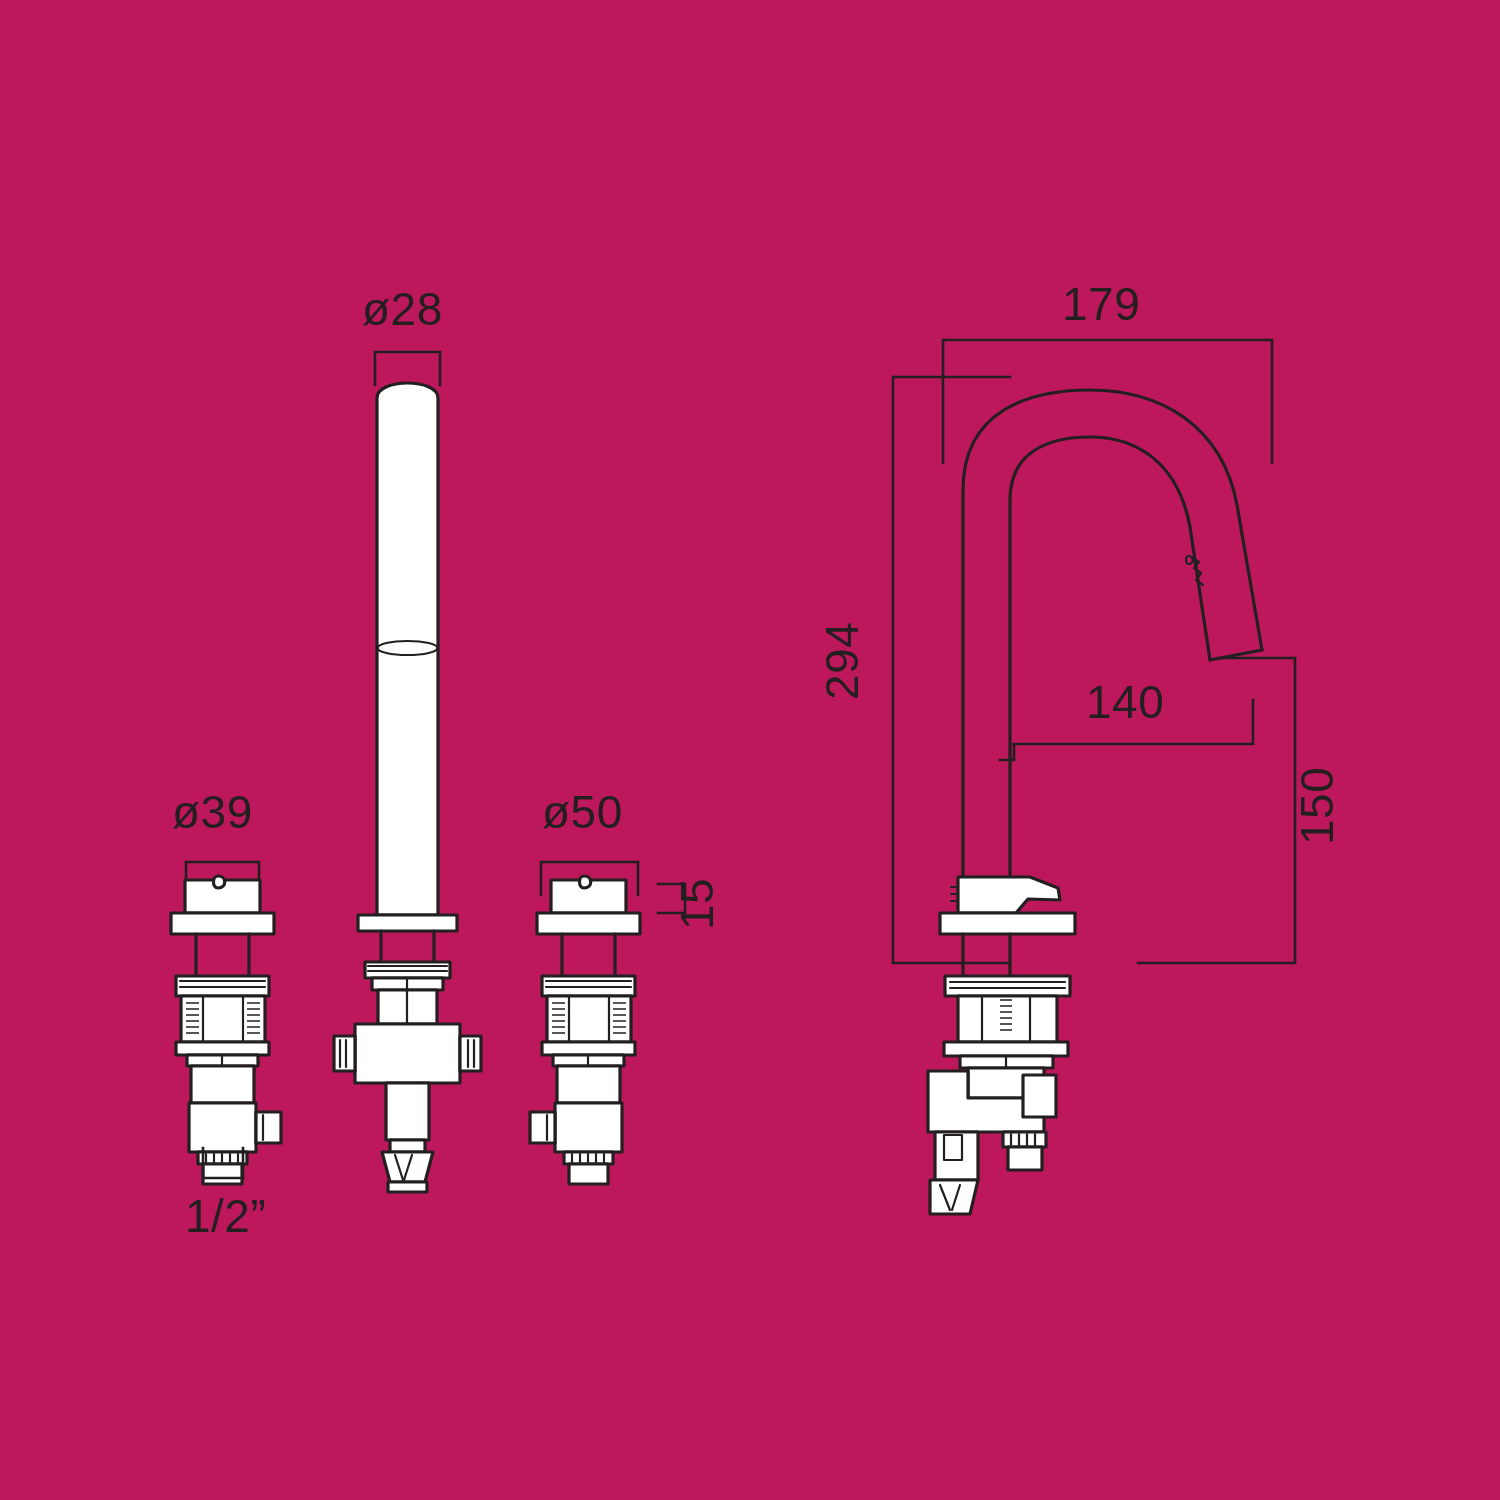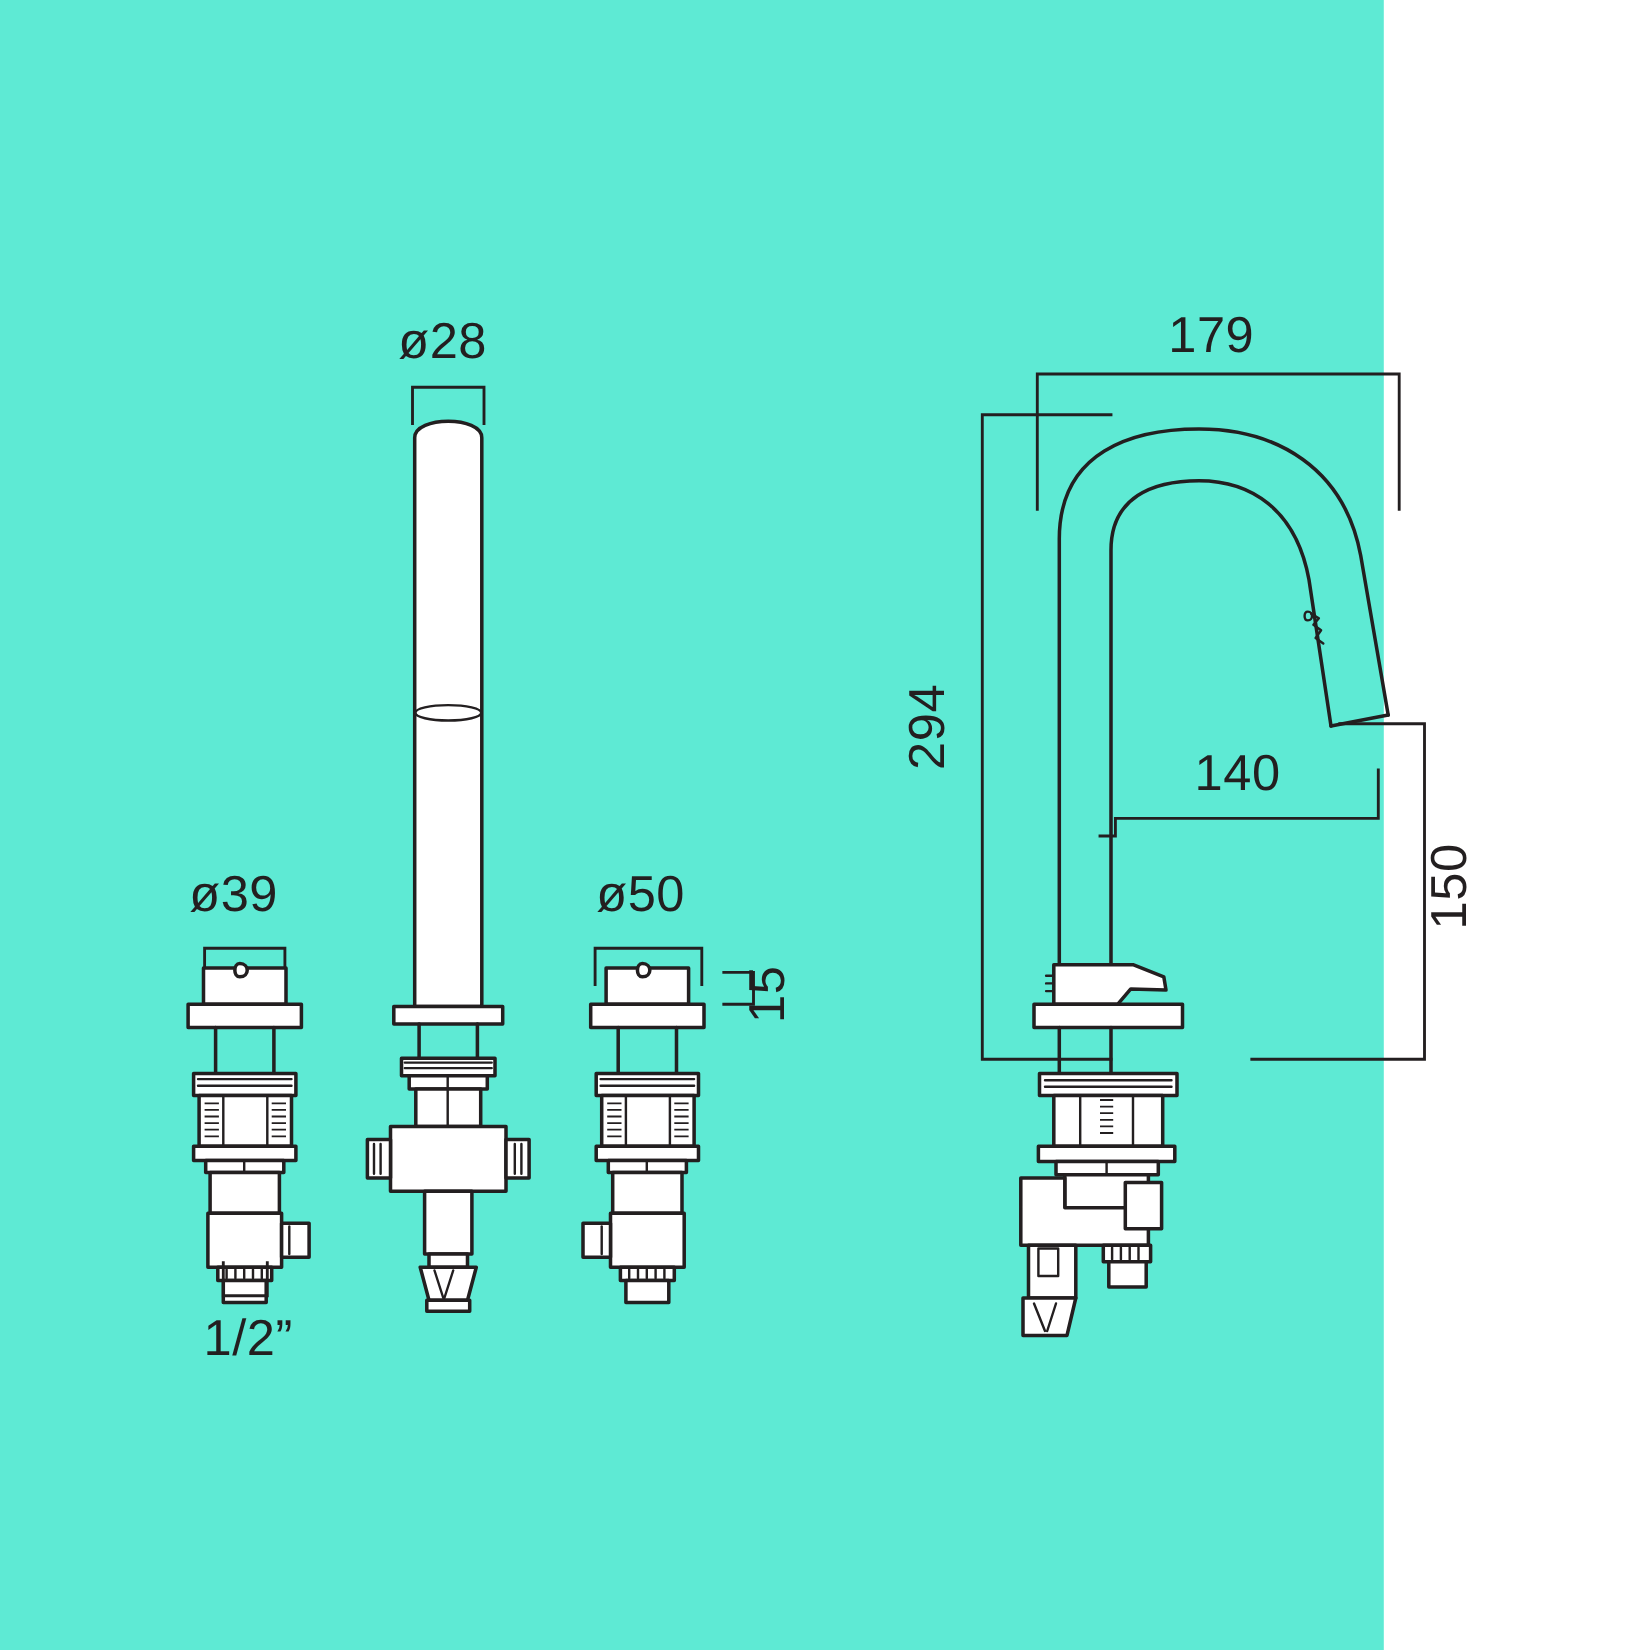--- a/index.html
+++ b/index.html
@@ -8,23 +8,23 @@
     background: #ffffff;
   }
   body {
     width: 1500px;
     height: 1500px;
     font-family: "Liberation Sans", sans-serif;
     overflow: hidden;
   }
   #drawing-root {
     position: relative;
-    width: 1258px;
+    width: 1500px;
     height: 1500px;
-    background: #5eead4;
+    background: #be185d;
   }
   svg.cad {
     position: absolute;
     left: 0;
     top: 0;
     width: 1500px;
     height: 1500px;
   }
   .dimtext {
     font-family: "Liberation Sans", sans-serif;

